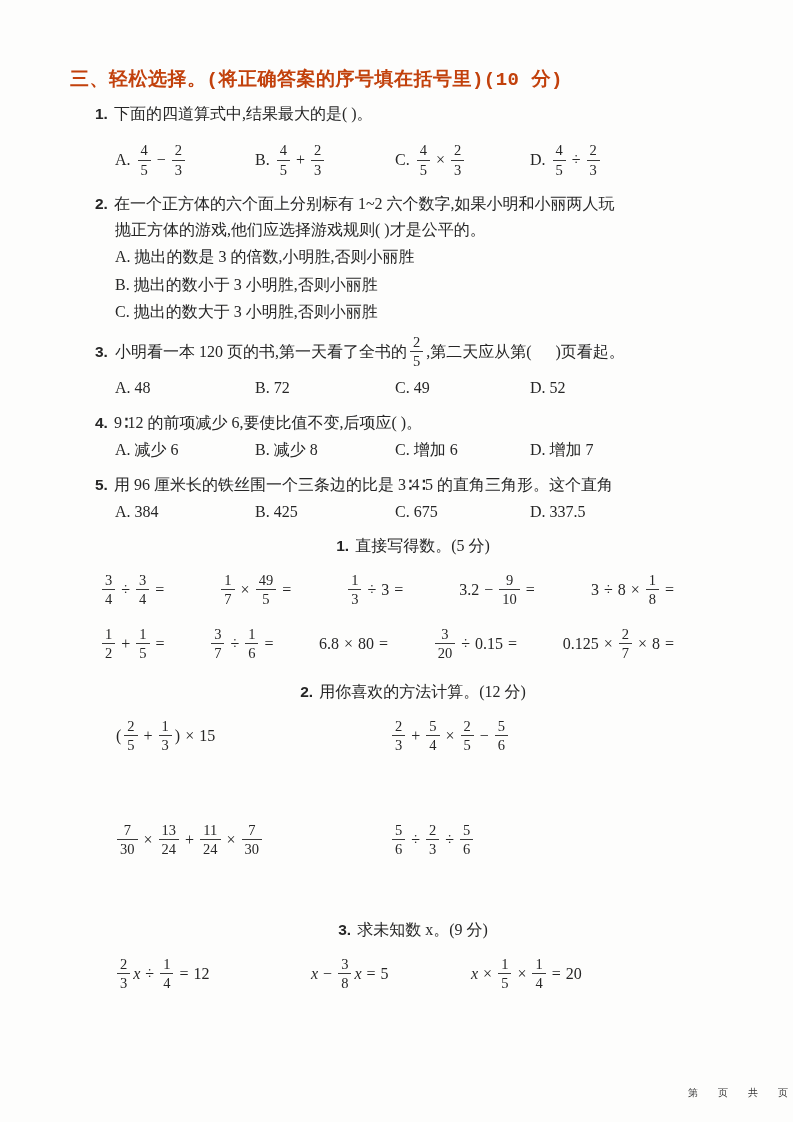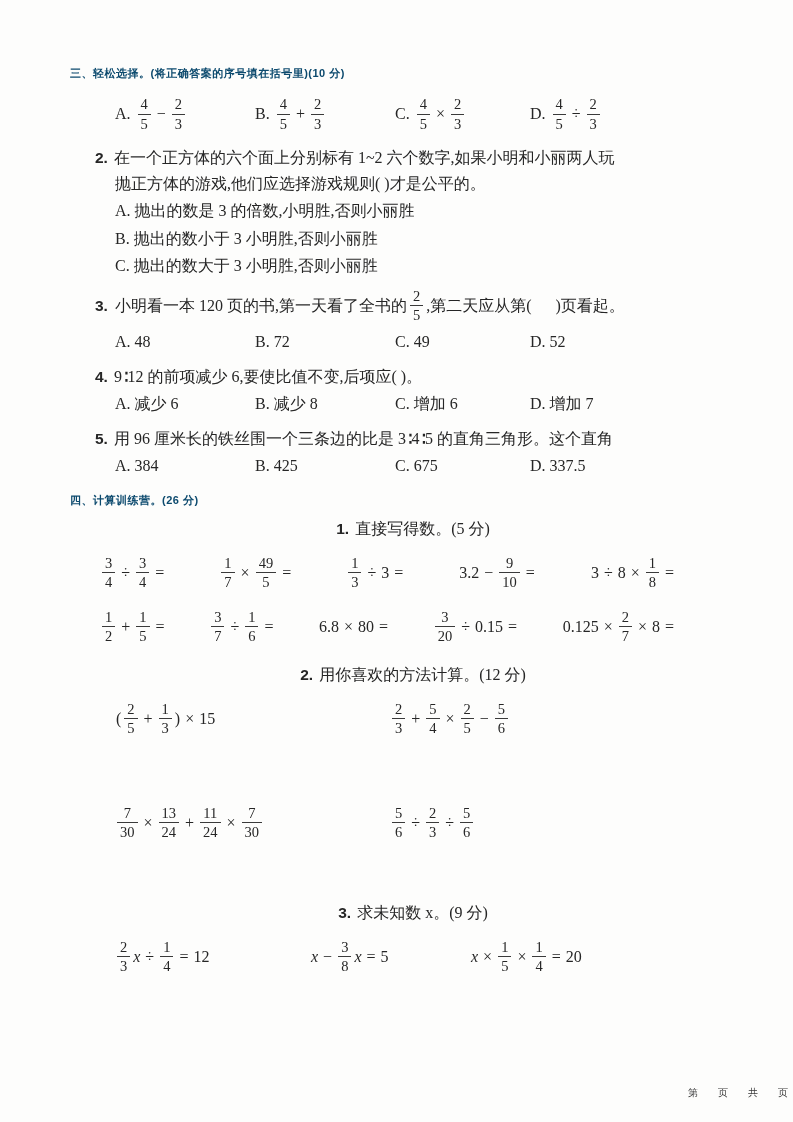--- a/index.html
+++ b/index.html
@@ -10,24 +10,24 @@
     box-sizing: border-box;
     background: #fdfdfc;
     color: #262626;
     font-family: "Liberation Serif", "DejaVu Serif", serif;
     font-size: 16px;
     padding: 66px 72px 0 70px;
     overflow: hidden;
   }
   
   .sec-heading {
-    font-family: Liberation Sans, sans-serif;
+    font-family: Liberation Mono, monospace;
     font-weight: bold;
-    font-size: 11px;
-    color: #0c4a6e;
+    font-size: 19px;
+    color: #c2410c;
     letter-spacing: 0.5px;
   }
   .q-line { margin-left: 25px; margin-top: 9px; line-height: 26px; }
   .q-cont { margin-left: 45px; line-height: 26px; }
   .q-no { font-weight: bold; font-family: "Liberation Sans", "DejaVu Sans", sans-serif; margin-right: 6px; font-size: 15.5px; }
   .part-title { margin-left: 35px; line-height: 26px; text-align: center; }
 
   
   .opts { display: flex; margin-left: 45px; line-height: 27px; }
   .opts > span { width: 140px; flex: 0 0 auto; }
@@ -80,20 +80,23 @@
     color: #3a3a3a;
   }
 </style>
 </head>
 <body>
 
 <div class="page">
 
   <div class="sec-heading">三、轻松选择。(将正确答案的序号填在括号里)(10 分)</div>
 
+  <div class="q-line">
+    <span class="q-no">1.</span><span>下面的四道算式中,结果最大的是(      )。</span>
+  </div>
   <div class="frac-opts">
     <span class="cell">
       <span class="opt-label">A.</span>
       <span class="expr"><span class="frac"><span class="fn">4</span><span class="fd">5</span></span><span class="tk-op">−</span><span class="frac"><span class="fn">2</span><span class="fd">3</span></span></span>
     </span>
     <span class="cell">
       <span class="opt-label">B.</span>
       <span class="expr"><span class="frac"><span class="fn">4</span><span class="fd">5</span></span><span class="tk-op">+</span><span class="frac"><span class="fn">2</span><span class="fd">3</span></span></span>
     </span>
     <span class="cell">
@@ -138,21 +141,20 @@
   <div class="q-line">
     <span class="q-no">5.</span><span>用 96 厘米长的铁丝围一个三条边的比是 3∶4∶5 的直角三角形。这个直角</span>
   </div>
   <div class="opts">
     <span>A. 384</span>
     <span>B. 425</span>
     <span>C. 675</span>
     <span>D. 337.5</span>
   </div>
 
-  <div class="sec-heading mt14">四、计算训练营。(26 分)</div>
 
   <div class="part-title mt8">
     <span class="q-no">1.</span><span>直接写得数。(5 分)</span>
   </div>
   <div class="calc-row">
     <span class="expr"><span class="frac"><span class="fn">3</span><span class="fd">4</span></span><span class="tk-op">÷</span><span class="frac"><span class="fn">3</span><span class="fd">4</span></span><span class="tk-op">=</span></span>
     <span class="expr"><span class="frac"><span class="fn">1</span><span class="fd">7</span></span><span class="tk-op">×</span><span class="frac"><span class="fn">49</span><span class="fd">5</span></span><span class="tk-op">=</span></span>
     <span class="expr"><span class="frac"><span class="fn">1</span><span class="fd">3</span></span><span class="tk-op">÷</span><span class="tk-num">3</span><span class="tk-op">=</span></span>
     <span class="expr"><span class="tk-num">3.2</span><span class="tk-op">−</span><span class="frac"><span class="fn">9</span><span class="fd">10</span></span><span class="tk-op">=</span></span>
     <span class="expr"><span class="tk-num">3</span><span class="tk-op">÷</span><span class="tk-num">8</span><span class="tk-op">×</span><span class="frac"><span class="fn">1</span><span class="fd">8</span></span><span class="tk-op">=</span></span>

